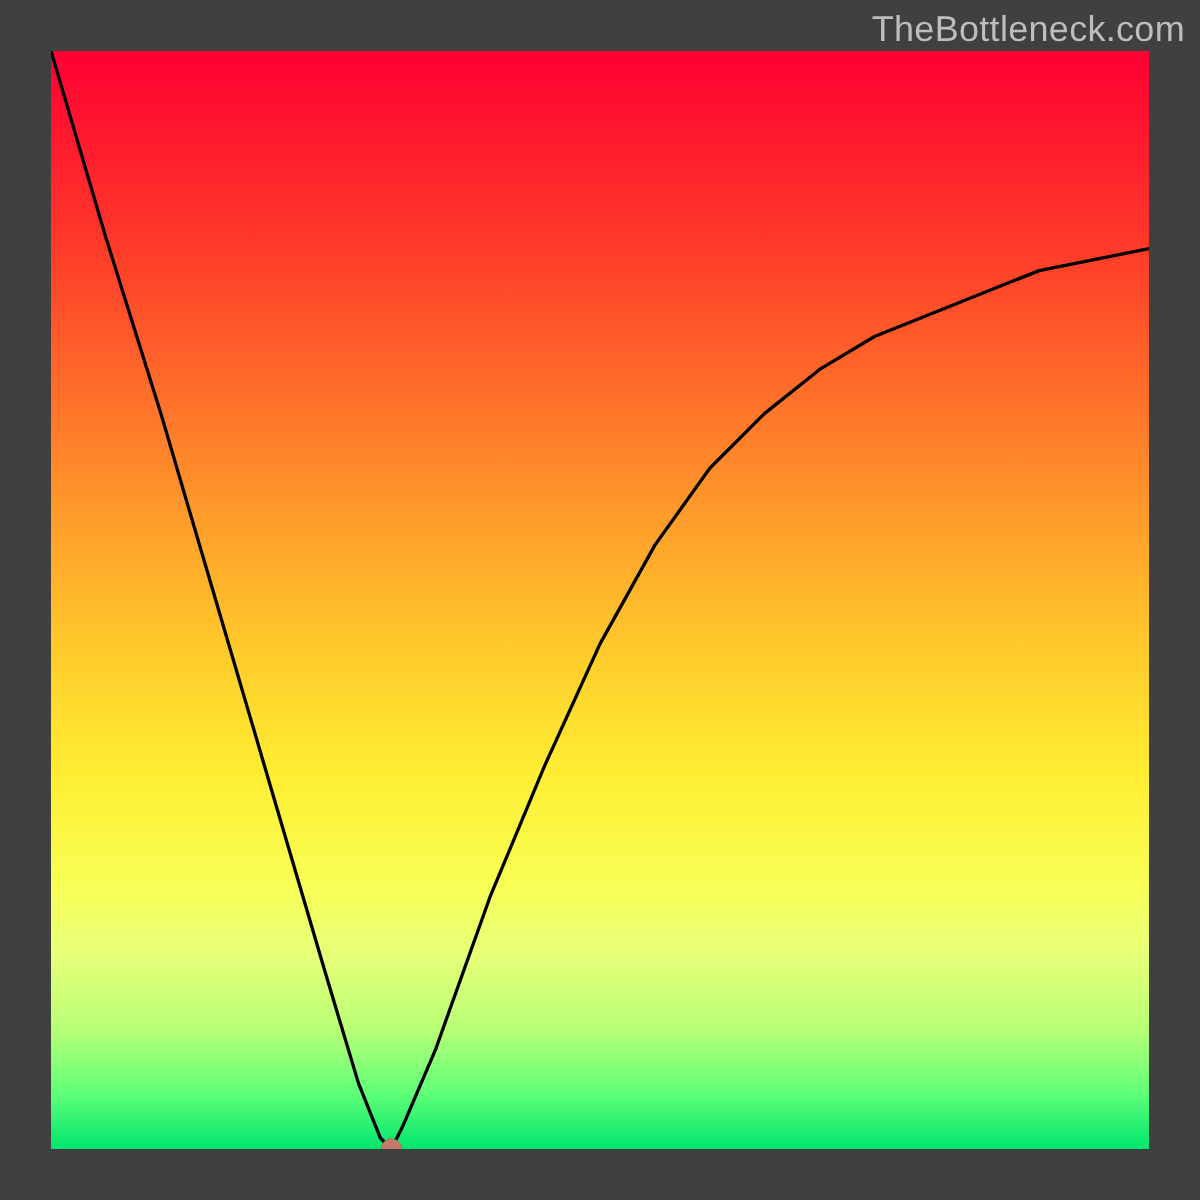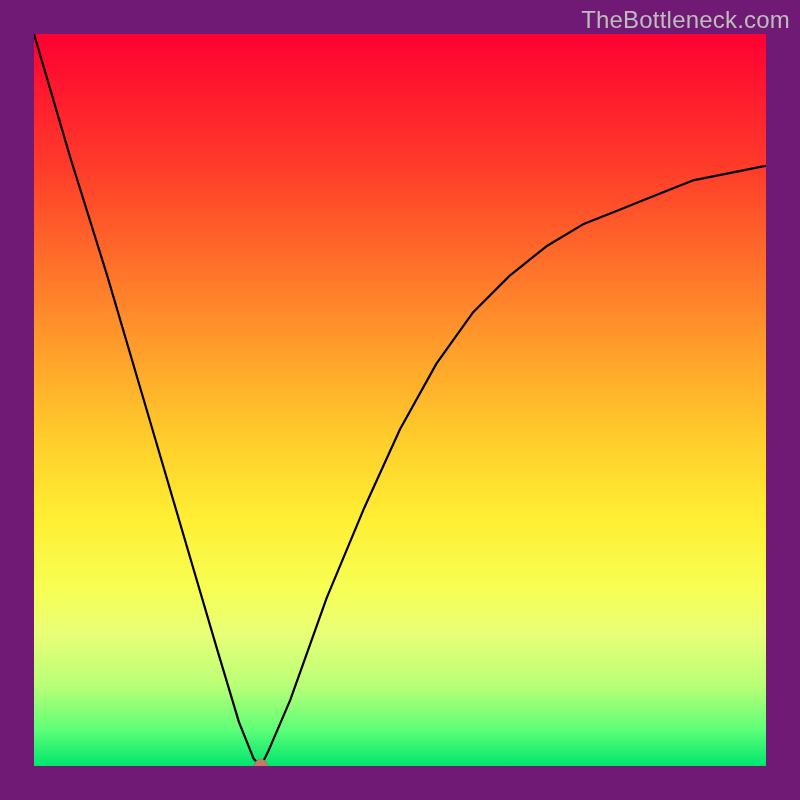--- a/index.html
+++ b/index.html
@@ -8,21 +8,21 @@
     width: 800px;
     height: 800px;
     overflow: hidden;
     background: #000;
     font-family: Arial, Helvetica, sans-serif;
   }
   .frame {
     position: relative;
     width: 800px;
     height: 800px;
-    background: #701a75;
+    background: #404040;
   }
   .plot-area {
     position: absolute;
     left: 34px;
     top: 34px;
     width: 732px;
     height: 732px;
     
     background: linear-gradient(
       to bottom,

